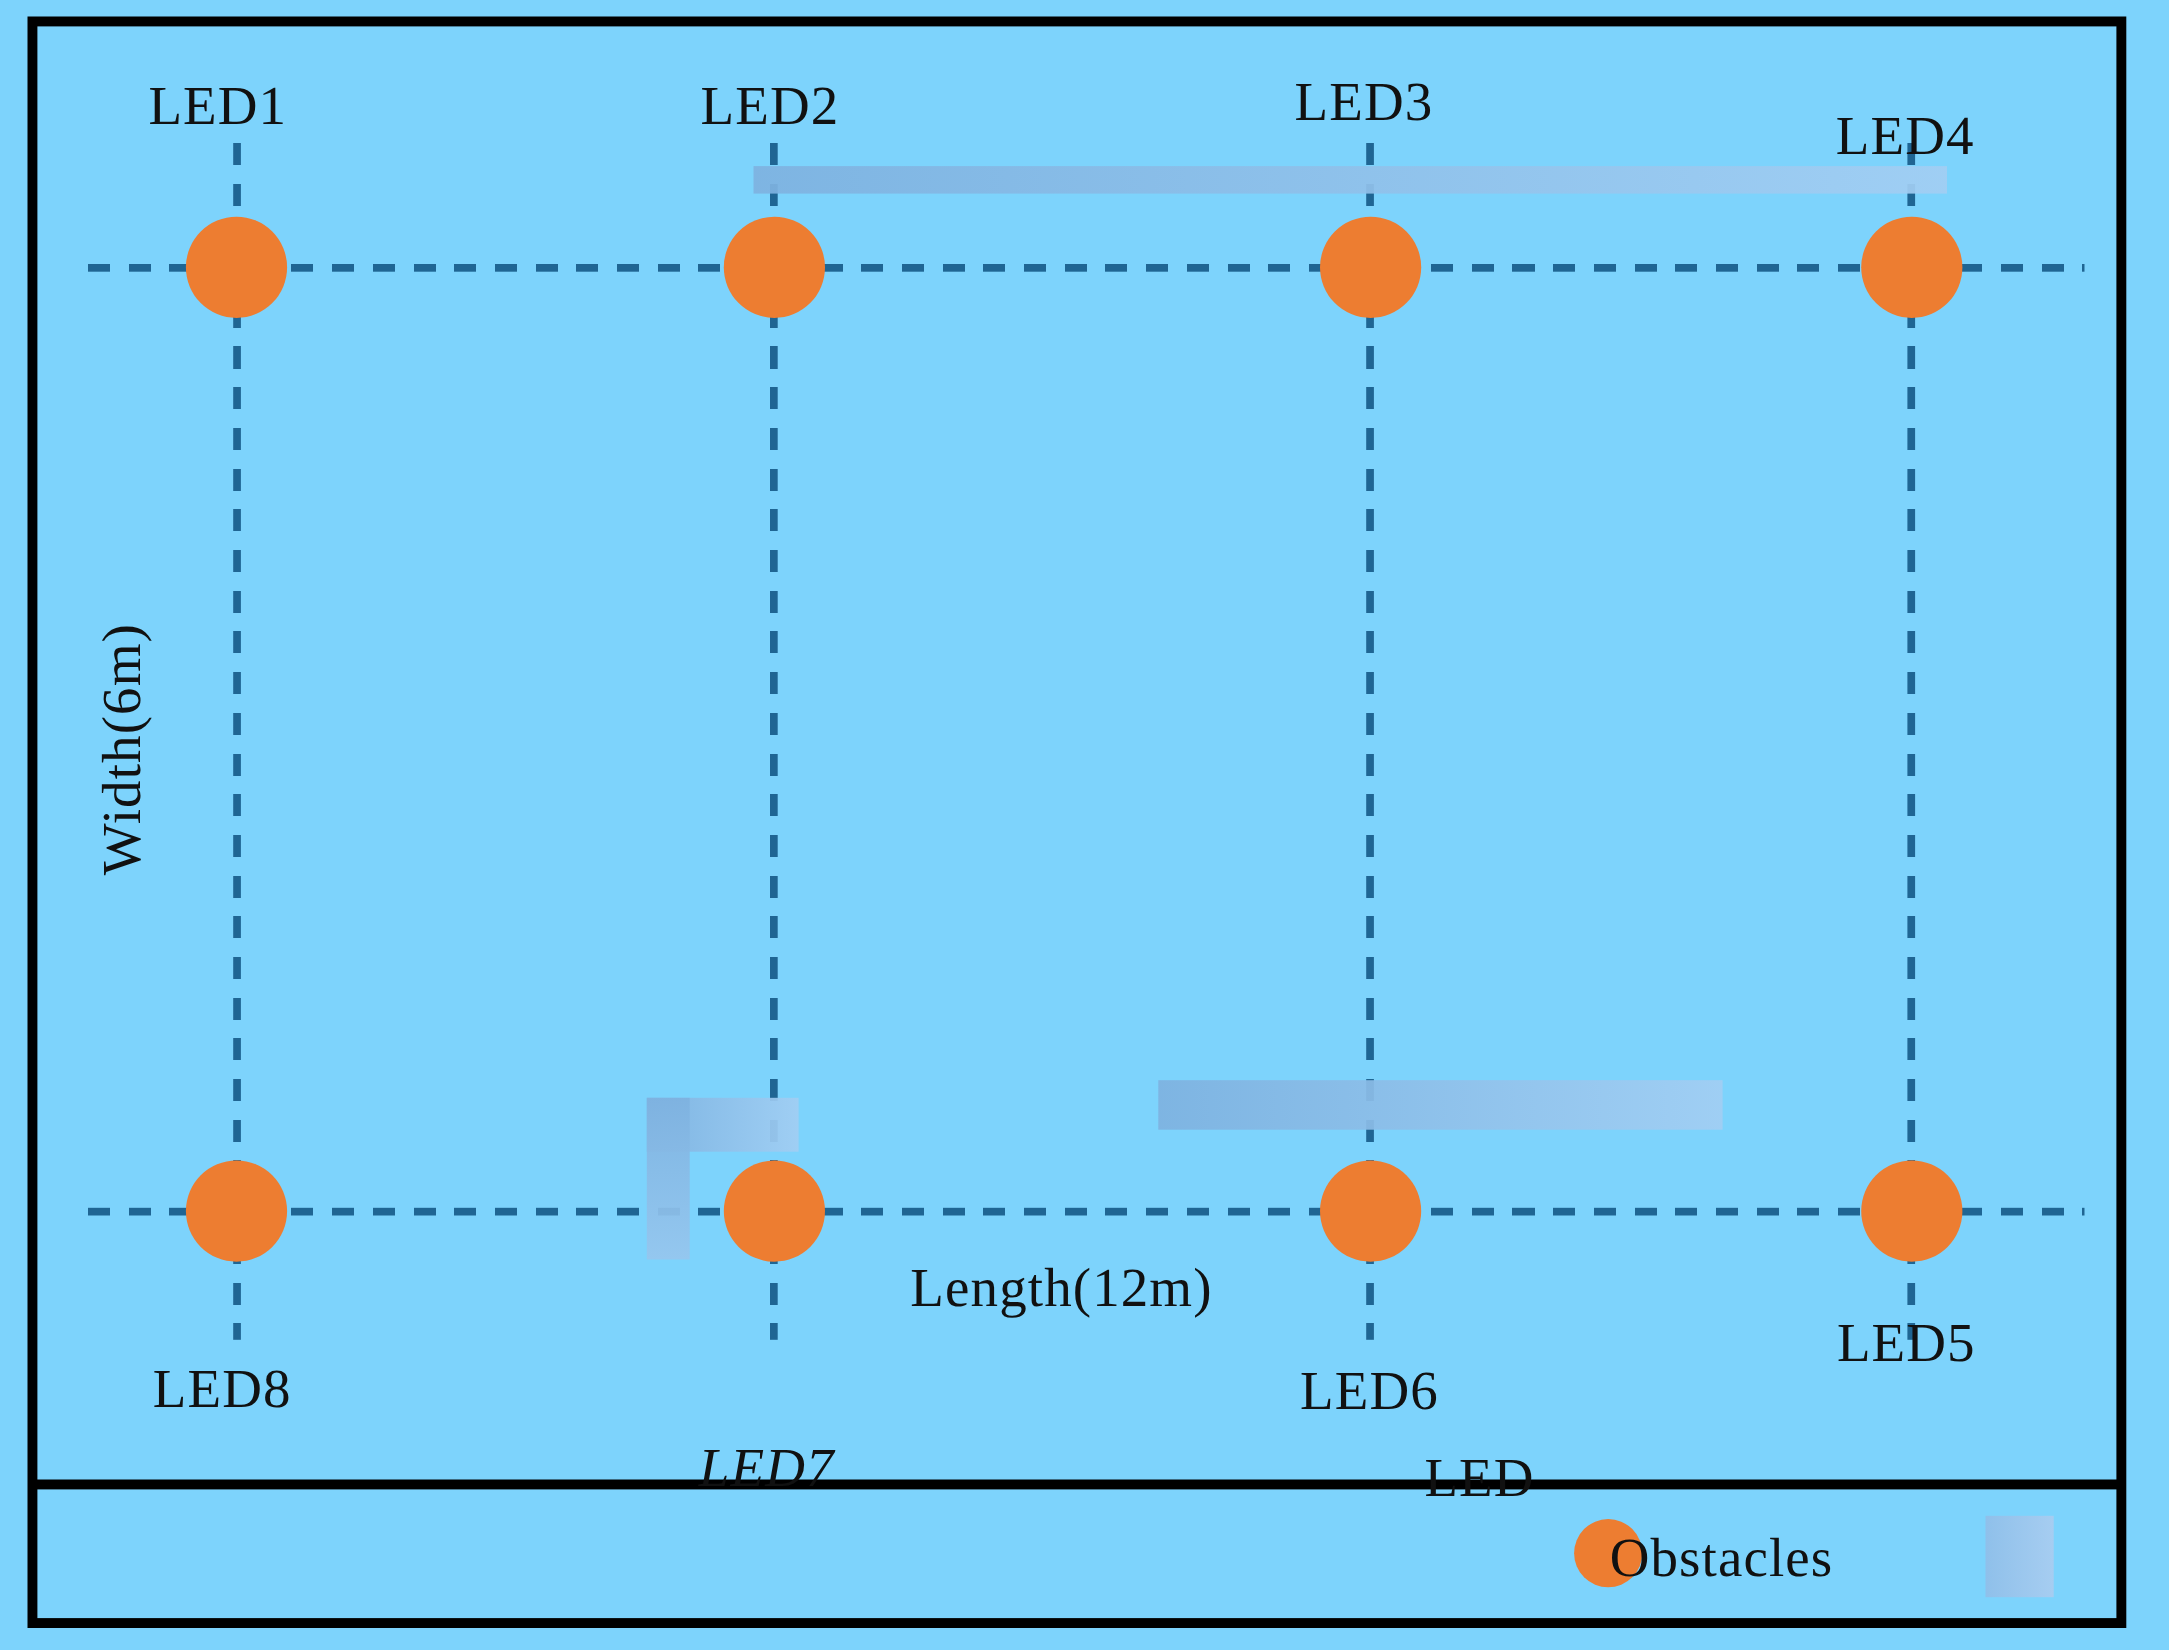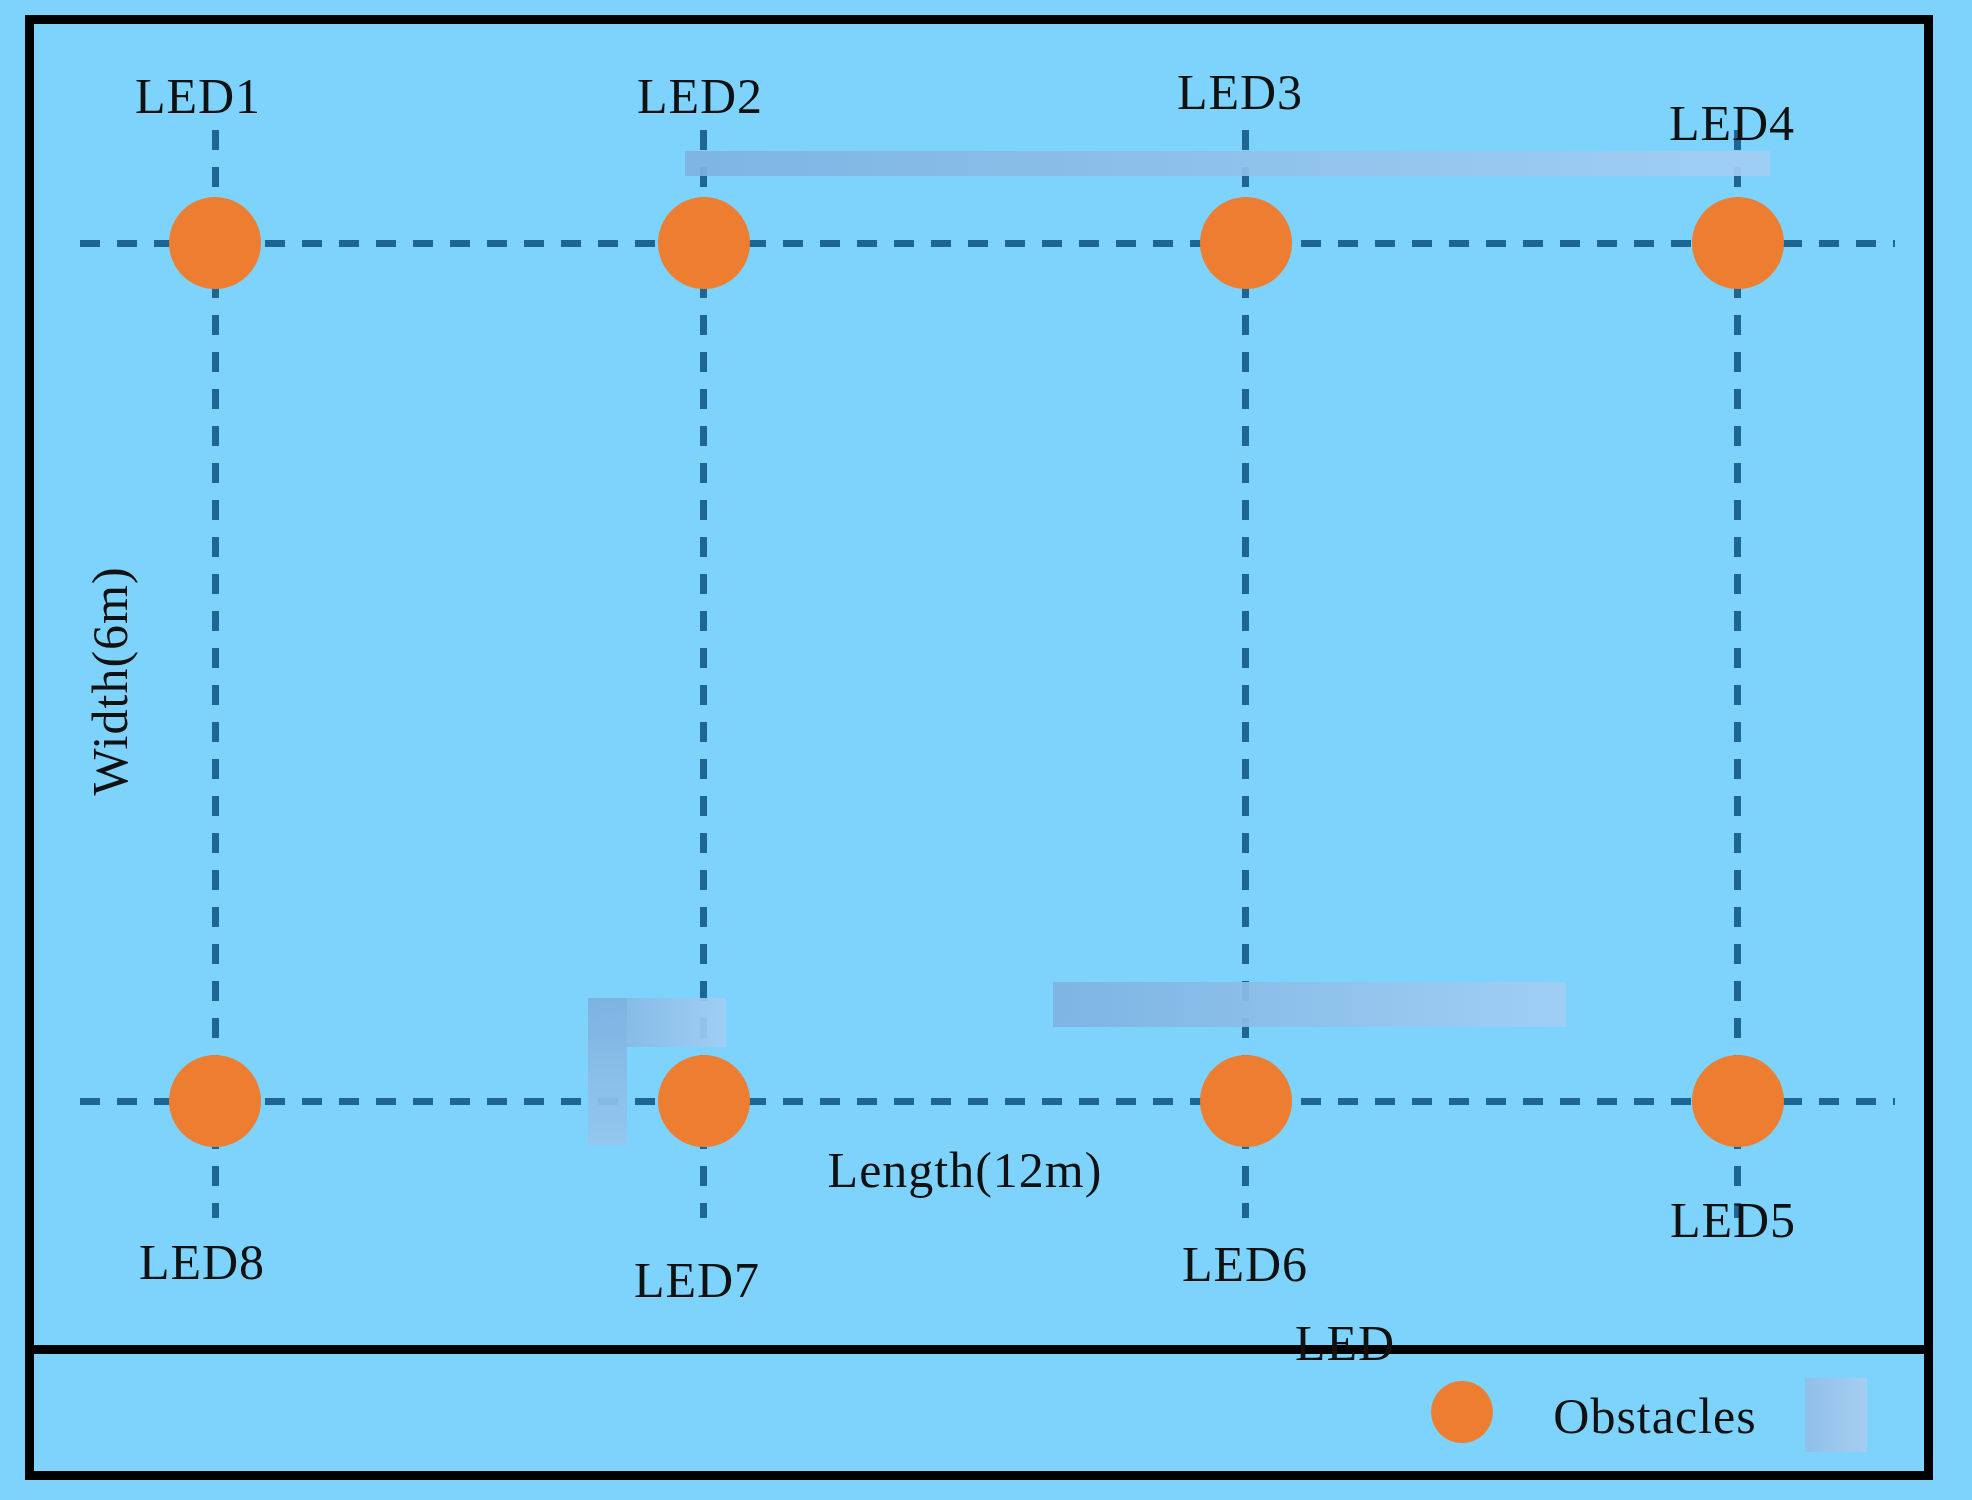--- a/index.html
+++ b/index.html
@@ -93,26 +93,26 @@
   <div class="led" style="left:658px;top:1055px;"></div>
   <div class="led" style="left:169px;top:1055px;"></div>
 
   <div class="lbl" style="left:198px;top:96px;">LED1</div>
   <div class="lbl" style="left:700px;top:96px;">LED2</div>
   <div class="lbl" style="left:1240px;top:92px;">LED3</div>
   <div class="lbl" style="left:1732px;top:96px;margin-top:27px;">LED4</div>
 
   <div class="lbl" style="left:1733px;top:1220px;text-align:right;">LED5</div>
   <div class="lbl" style="left:1245px;top:1264px;">LED6</div>
-  <div class="lbl" style="left:697px;top:1280px;">LED7</div>
+  <div class="lbl" style="left:697px;top:1334px;font-style:italic;">LED7</div>
   <div class="lbl" style="left:202px;top:1262px;">LED8</div>
 
   <div class="lbl rot" style="left:110px;top:681px;">Width(6m)</div>
   <div class="lbl" style="left:965px;top:1170px;">Length(12m)</div>
 
   <div class="separator"></div>
 
   <div class="lbl" style="left:1345px;top:1343px;">LED</div>
   <div class="legend-circle" style="left:1431px;top:1381px;"></div>
-  <div class="lbl" style="left:1655px;top:1416px;">Obstacles</div>
+  <div class="lbl" style="left:1565px;top:1416px;">Obstacles</div>
   <div class="legend-square" style="left:1805px;top:1378px;"></div>
 
 </div>
 
 </body></html>

